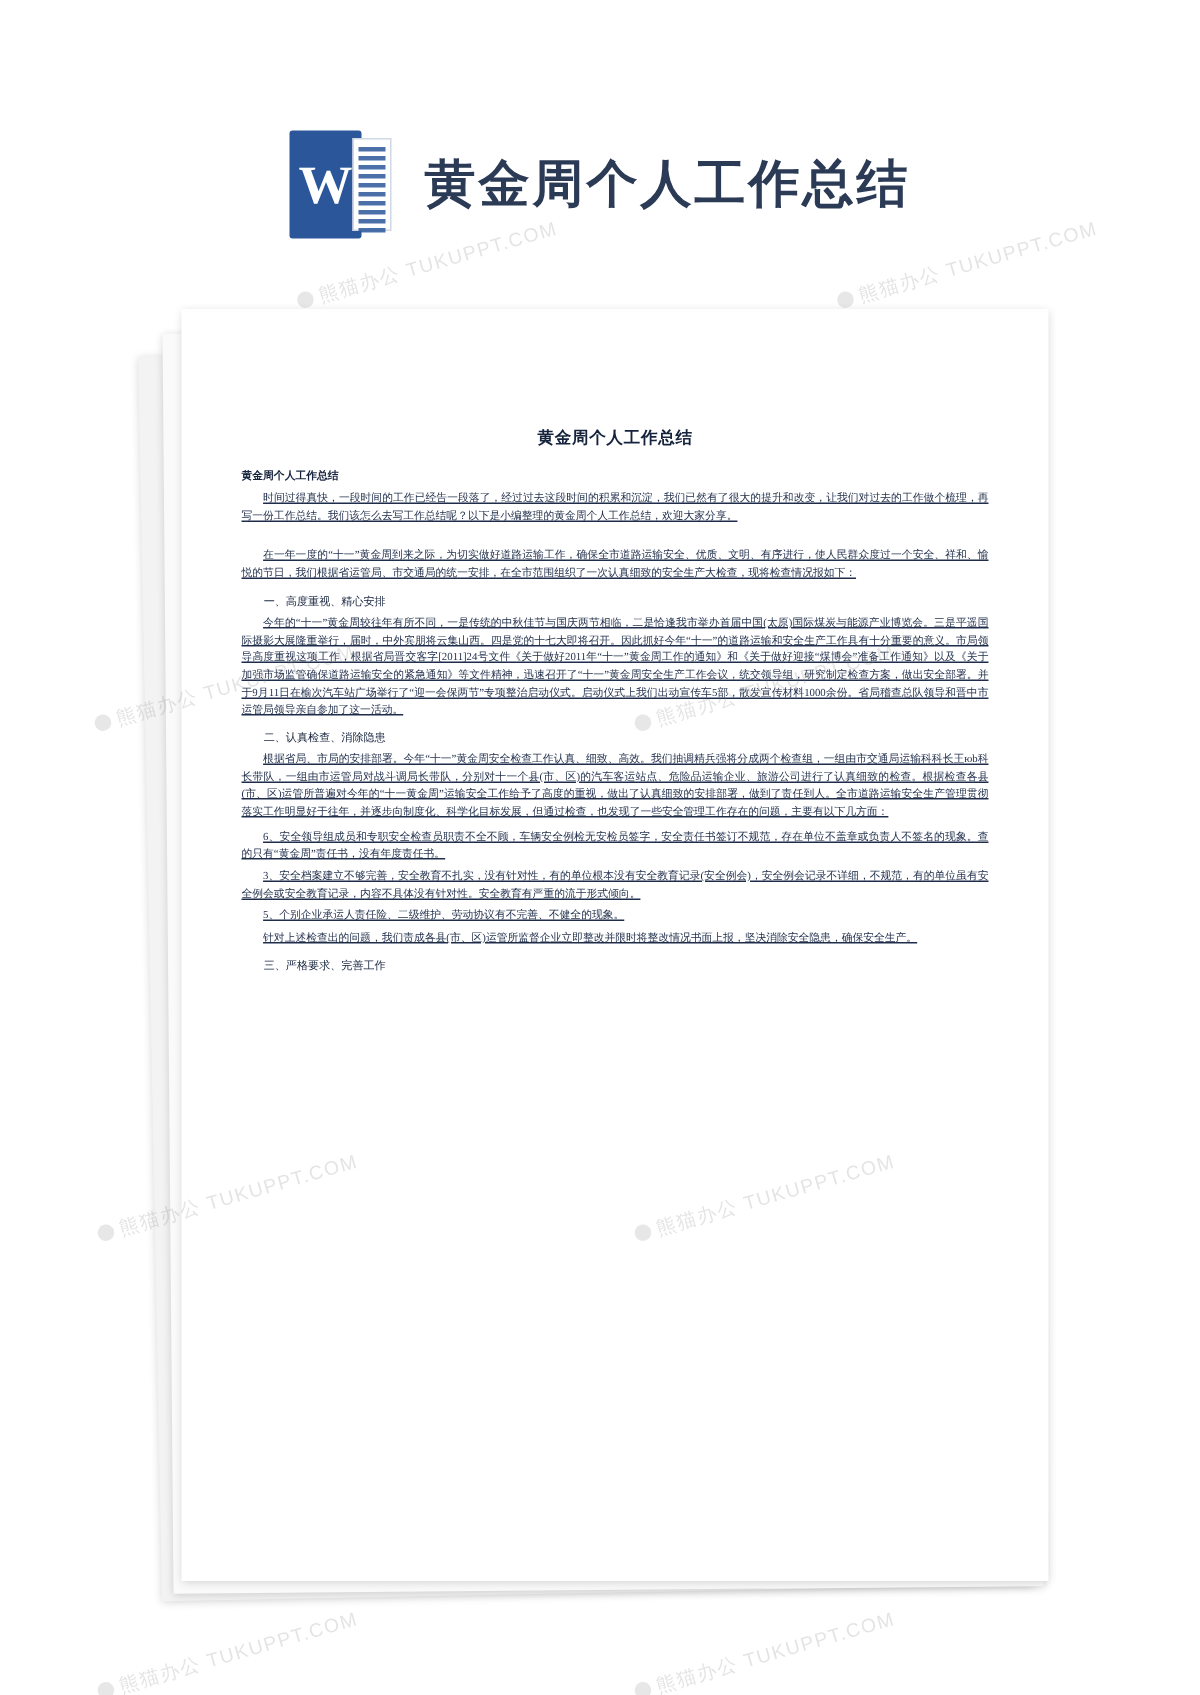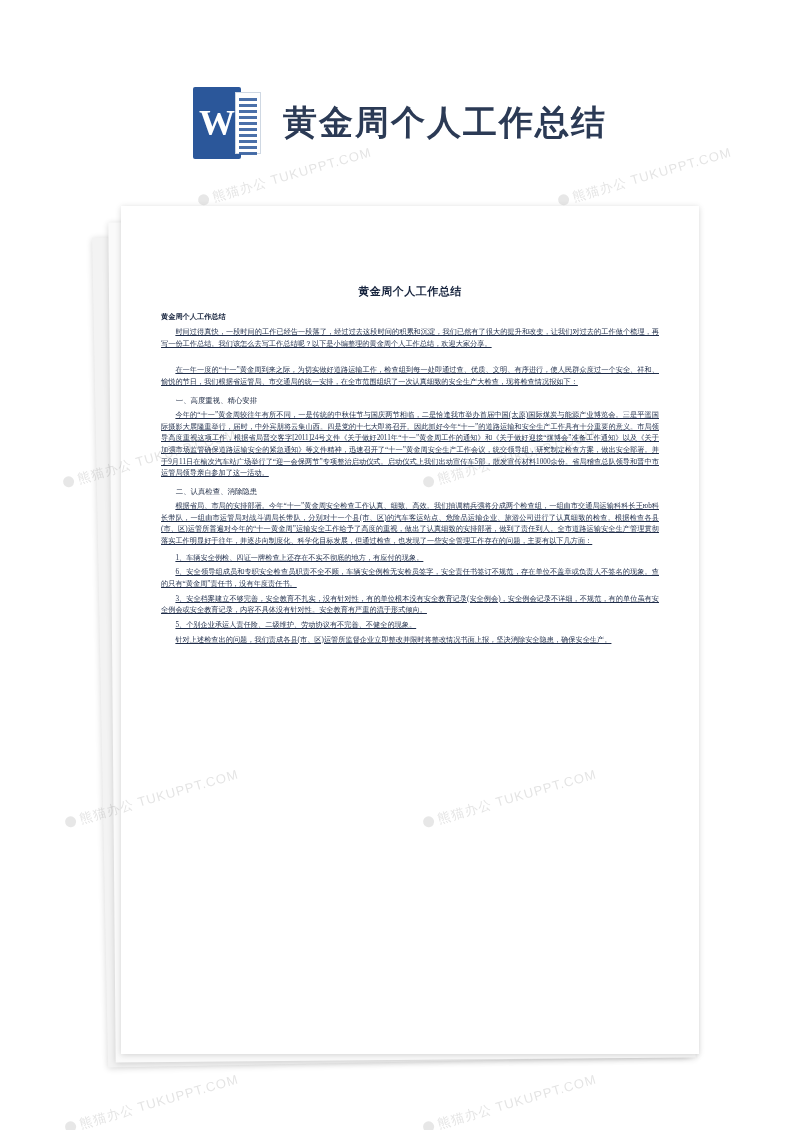--- a/index.html
+++ b/index.html
@@ -204,35 +204,35 @@
     <div class="doc-body">
 
       <div class="doc-h1">黄金周个人工作总结</div>
 
       <div class="doc-lead">黄金周个人工作总结</div>
 
       <p class="doc-p">时间过得真快，一段时间的工作已经告一段落了，经过过去这段时间的积累和沉淀，我们已然有了很大的提升和改变，让我们对过去的工作做个梳理，再写一份工作总结。我们该怎么去写工作总结呢？以下是小编整理的黄金周个人工作总结，欢迎大家分享。</p>
 
       <div class="gap"></div>
 
-      <p class="doc-p">在一年一度的“十一”黄金周到来之际，为切实做好道路运输工作，检查组到每一处即通过查、优质、文明、有序进行，使人民群众度过一个安全、祥和、愉悦的节日，我们根据省运管局、市交通局的统一安排，在全市范围组织了一次认真细致的安全生产大检查，现将检查情况报如下：</p>
+      <p class="doc-p">在一年一度的“十一”黄金周到来之际，为切实做好道路运输工作，确保全市道路运输安全、优质、文明、有序进行，使人民群众度过一个安全、祥和、愉悦的节日，我们根据省运管局、市交通局的统一安排，在全市范围组织了一次认真细致的安全生产大检查，现将检查情况报如下：</p>
 
       <div class="doc-h2">一、高度重视、精心安排</div>
       <p class="doc-p">今年的“十一”黄金周较往年有所不同，一是传统的中秋佳节与国庆两节相临，二是恰逢我市举办首届中国(太原)国际煤炭与能源产业博览会。三是平遥国际摄影大展隆重举行，届时，中外宾朋将云集山西。四是党的十七大即将召开。因此抓好今年“十一”的道路运输和安全生产工作具有十分重要的意义。市局领导高度重视这项工作，根据省局晋交客字[2011]24号文件《关于做好2011年“十一”黄金周工作的通知》和《关于做好迎接“煤博会”准备工作通知》以及《关于加强市场监管确保道路运输安全的紧急通知》等文件精神，迅速召开了“十一”黄金周安全生产工作会议，统交领导组，研究制定检查方案，做出安全部署。并于9月11日在榆次汽车站广场举行了“迎一会保两节”专项整治启动仪式。启动仪式上我们出动宣传车5部，散发宣传材料1000余份。省局稽查总队领导和晋中市运管局领导亲自参加了这一活动。</p>
 
       <div class="doc-h2">二、认真检查、消除隐患</div>
       <p class="doc-p">根据省局、市局的安排部署。今年“十一”黄金周安全检查工作认真、细致、高效。我们抽调精兵强将分成两个检查组，一组由市交通局运输科科长王юb科长带队，一组由市运管局对战斗调局长带队，分别对十一个县(市、区)的汽车客运站点、危险品运输企业、旅游公司进行了认真细致的检查。根据检查各县(市、区)运管所普遍对今年的“十一黄金周”运输安全工作给予了高度的重视，做出了认真细致的安排部署，做到了责任到人。全市道路运输安全生产管理贯彻落实工作明显好于往年，并逐步向制度化、科学化目标发展，但通过检查，也发现了一些安全管理工作存在的问题，主要有以下几方面：</p>
 
-      <p class="doc-p tight">1、车辆安全例检、四证一牌检查上还存在不实不彻底的地方，有应付的现象。</p>
       <p class="doc-p tight">6、安全领导组成员和专职安全检查员职责不全不顾，车辆安全例检无安检员签字，安全责任书签订不规范，存在单位不盖章或负责人不签名的现象。查的只有“黄金周”责任书，没有年度责任书。</p>
       <p class="doc-p tight">3、安全档案建立不够完善，安全教育不扎实，没有针对性，有的单位根本没有安全教育记录(安全例会)，安全例会记录不详细，不规范，有的单位虽有安全例会或安全教育记录，内容不具体没有针对性。安全教育有严重的流于形式倾向。</p>
       <p class="doc-p tight">5、个别企业承运人责任险、二级维护、劳动协议有不完善、不健全的现象。</p>
 
       <p class="doc-p">针对上述检查出的问题，我们责成各县(市、区)运管所监督企业立即整改并限时将整改情况书面上报，坚决消除安全隐患，确保安全生产。</p>
 
+      <div class="doc-h2">三、严格要求、完善工作</div>
 
     </div>
   </div>
 </div>
 
 <div class="wm wm-panda" style="left:195px; top:168px;">熊猫办公 TUKUPPT.COM</div>
 <div class="wm wm-panda" style="left:555px; top:168px;">熊猫办公 TUKUPPT.COM</div>
 <div class="wm wm-panda" style="left:60px;  top:450px;">熊猫办公 TUKUPPT.COM</div>
 <div class="wm wm-panda" style="left:420px; top:450px;">熊猫办公 TUKUPPT.COM</div>
 <div class="wm wm-panda" style="left:62px;  top:790px;">熊猫办公 TUKUPPT.COM</div>

